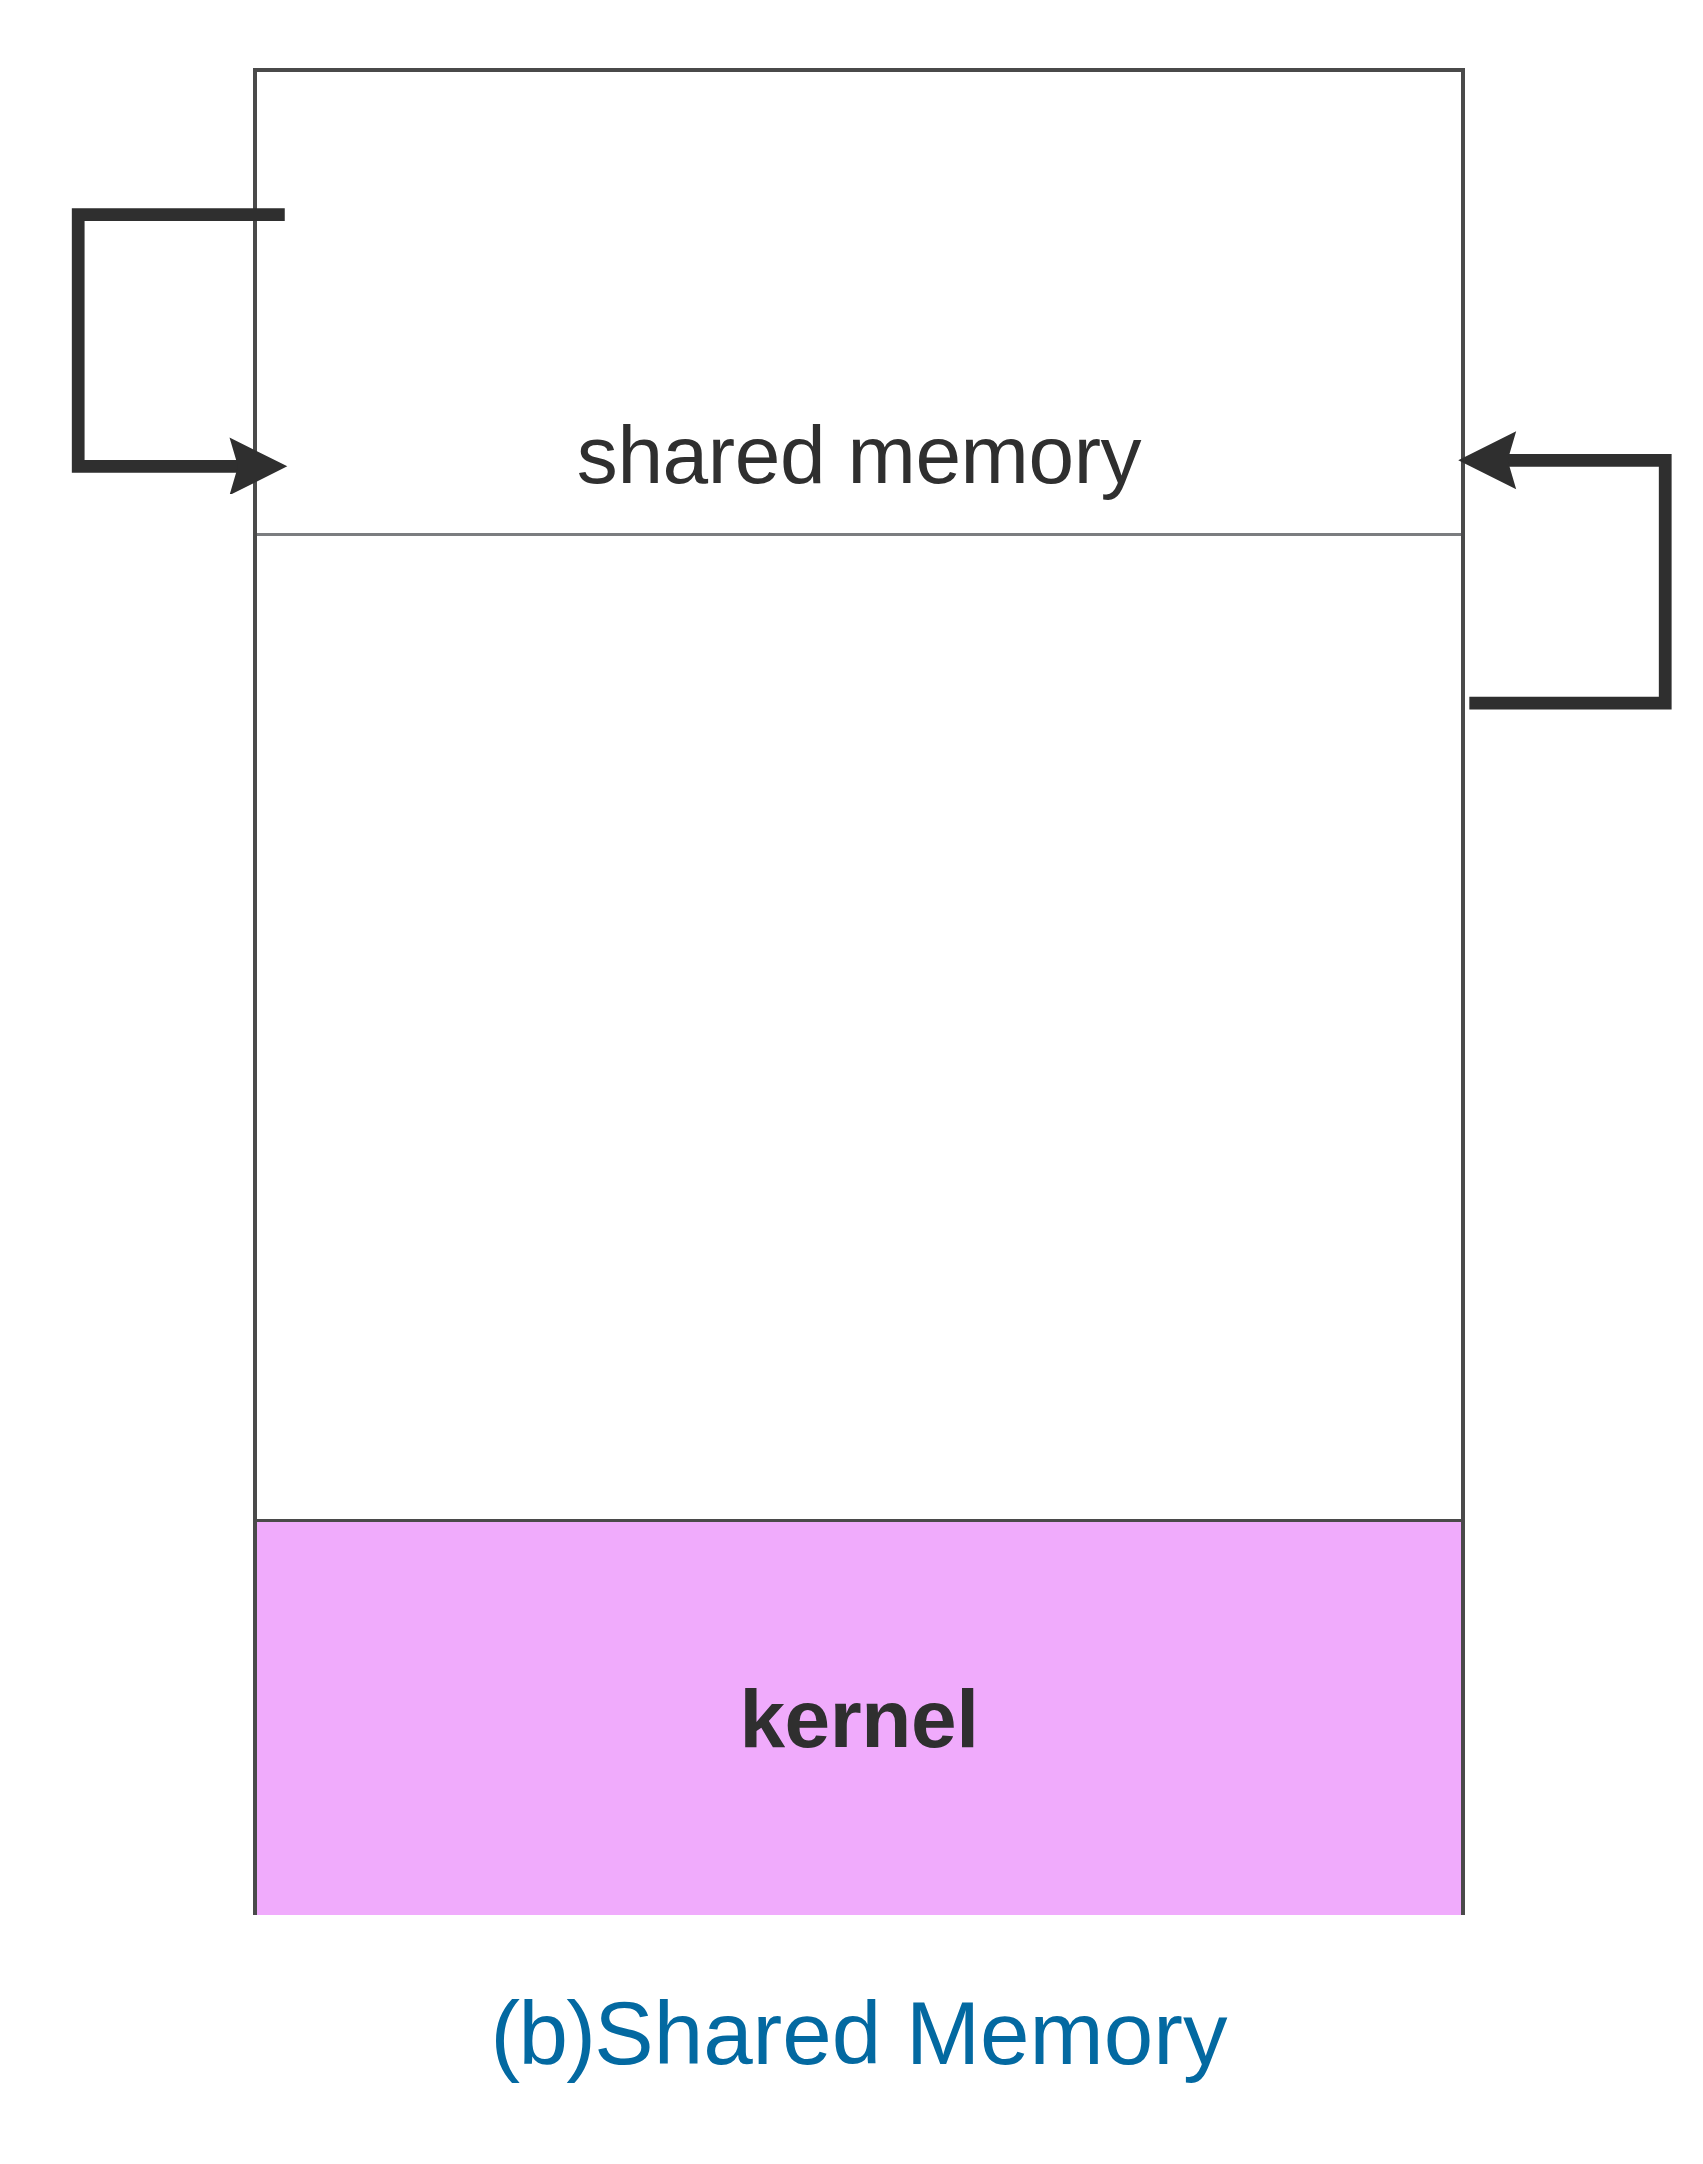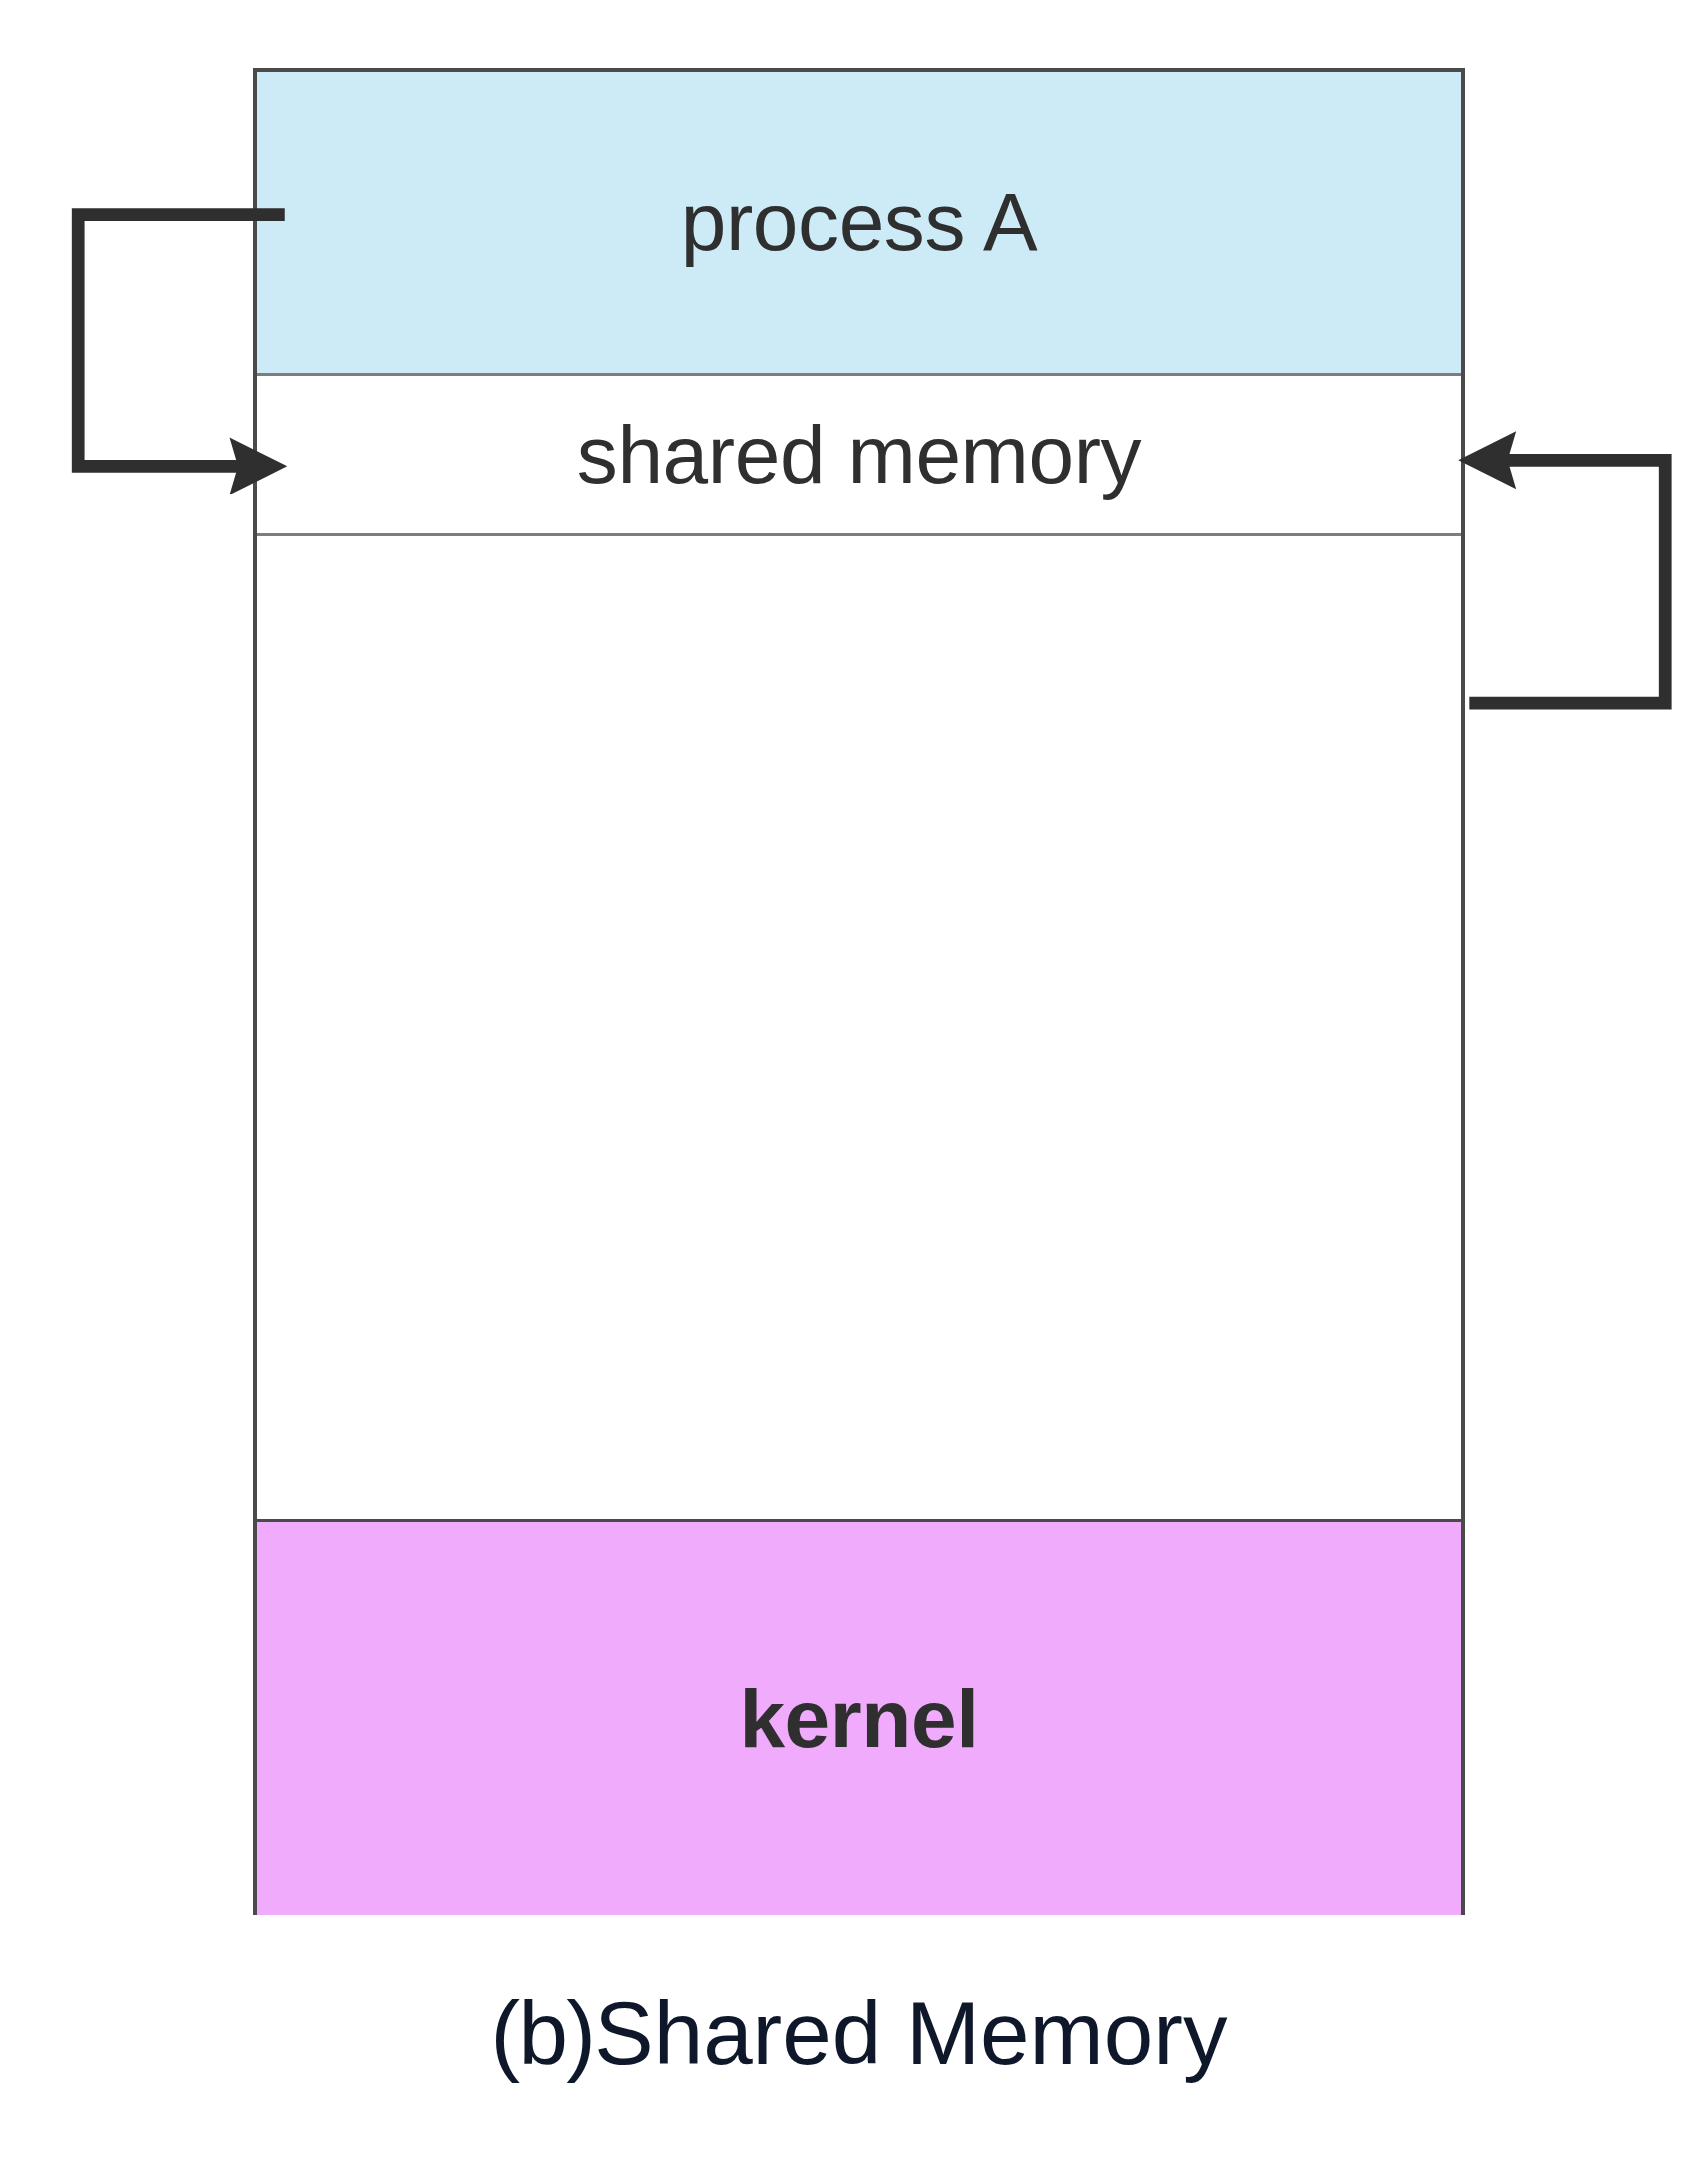--- a/index.html
+++ b/index.html
@@ -97,37 +97,34 @@
     height: 290px;
   }
 
   
   #caption {
     position: absolute;
     left: 253px;
     top: 1985px;
     width: 1212px;
     text-align: center;
-    color: #0f172a;
+    color: #0369a1;
     font-size: 89px;
     line-height: 1.1;
     white-space: nowrap;
   }
   #caption .cap-index { letter-spacing: -1.7px; }
 </style>
 </head>
 <body>
 
 <div id="canvas">
 
   <div id="memory-column">
 
-    <div class="mem-region" id="region-process-a">
-      <span class="mem-label">process A</span>
-    </div>
 
     <div class="mem-region" id="region-shared-memory">
       <span class="mem-label">shared memory</span>
     </div>
 
 
     <div class="mem-region" id="region-free">
       <span class="mem-label"></span>
     </div>
 

